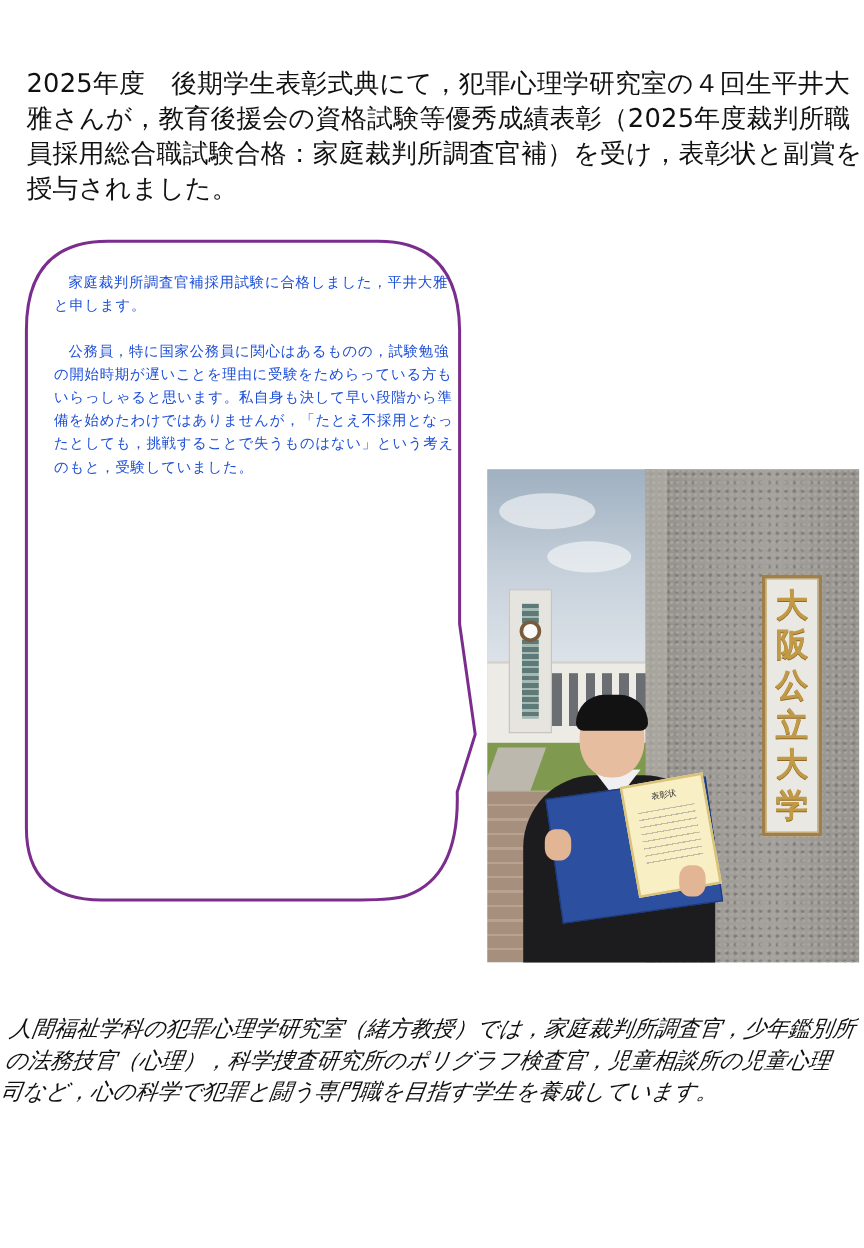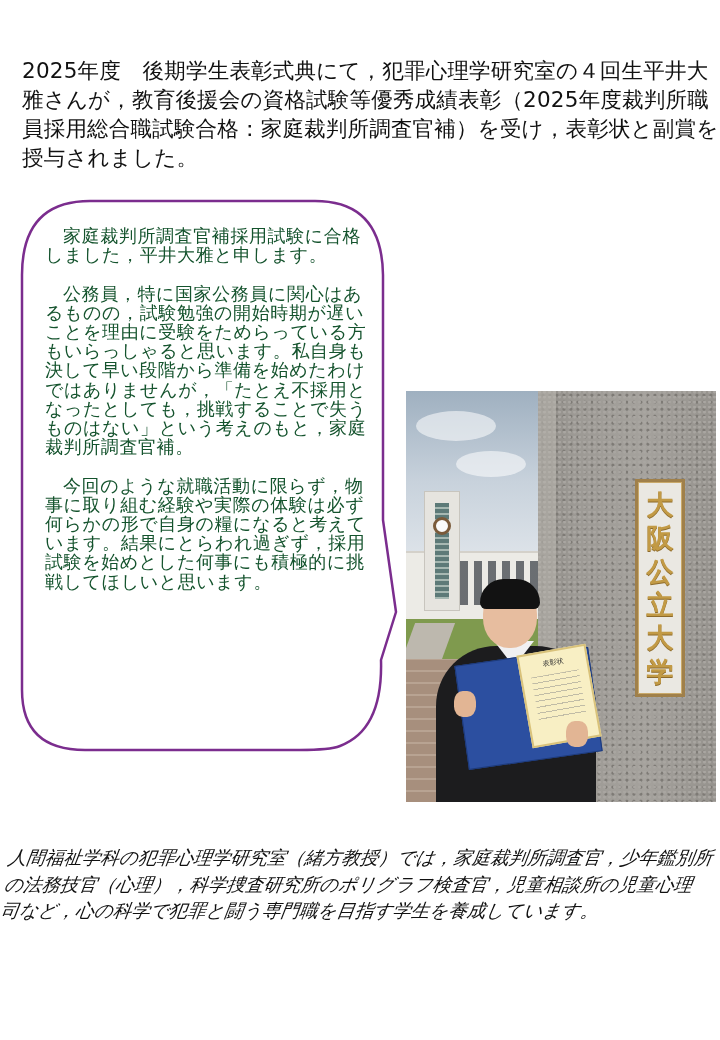--- a/index.html
+++ b/index.html
@@ -8,21 +8,21 @@
 
   .headline {
     position: absolute; left: 22px; top: 56px; width: 700px;
     font-size: 21.5px; line-height: 29px; color: #111; letter-spacing: 0.2px;
   }
 
   .bubble-svg { position: absolute; left: 0; top: 0; }
 
   .bubble-text {
     position: absolute; left: 45px; top: 226px; width: 335px;
-    font-size: 18px; line-height: 19.2px; color: #14532d; letter-spacing: 0.6px;
+    font-size: 12px; line-height: 19.2px; color: #1d4ed8; letter-spacing: 0.6px;
   }
   .bubble-text p { text-indent: 1em; }
   .bubble-text .gap { height: 19.2px; }
 
   .photo {
     position: absolute; left: 406px; top: 391px; width: 310px; height: 411px;
     overflow: hidden; background: #cfd6dd;
   }
   .sky { position: absolute; left: 0; top: 0; width: 140px; height: 260px;
     background: linear-gradient(180deg, #9fb0c0 0%, #c8d2dc 35%, #e2e7ec 70%, #eef0f2 100%); }
@@ -84,23 +84,22 @@
            Q 330 750 300 750
            L 85 750
            Q 22 750 22 690
            L 22 275
            Q 22 201 90 201 Z" fill="#ffffff" stroke="#7b2d8e" stroke-width="2.5" stroke-linejoin="round"></path>
 </svg>
 
 <div class="bubble-text">
   <p>家庭裁判所調査官補採用試験に合格しました，平井大雅と申します。</p>
   <div class="gap"></div>
-  <p>公務員，特に国家公務員に関心はあるものの，試験勉強の開始時期が遅いことを理由に受験をためらっている方もいらっしゃると思います。私自身も決して早い段階から準備を始めたわけではありませんが，「たとえ不採用となったとしても，挑戦することで失うものはない」という考えのもと，家庭裁判所調査官補。</p>
+  <p>公務員，特に国家公務員に関心はあるものの，試験勉強の開始時期が遅いことを理由に受験をためらっている方もいらっしゃると思います。私自身も決して早い段階から準備を始めたわけではありませんが，「たとえ不採用となったとしても，挑戦することで失うものはない」という考えのもと，受験していました。</p>
   <div class="gap"></div>
-  <p>今回のような就職活動に限らず，物事に取り組む経験や実際の体験は必ず何らかの形で自身の糧になると考えています。結果にとらわれ過ぎず，採用試験を始めとした何事にも積極的に挑戦してほしいと思います。</p>
 </div>
 
 <div class="photo">
   <div class="sky"></div>
   <div class="cloud" style="left:10px;top:20px;width:80px;height:30px;"></div>
   <div class="cloud" style="left:50px;top:60px;width:70px;height:26px;"></div>
   <div class="building"></div>
   <div class="windows"></div>
   <div class="tower"></div>
   <div class="tower-glass"></div>

